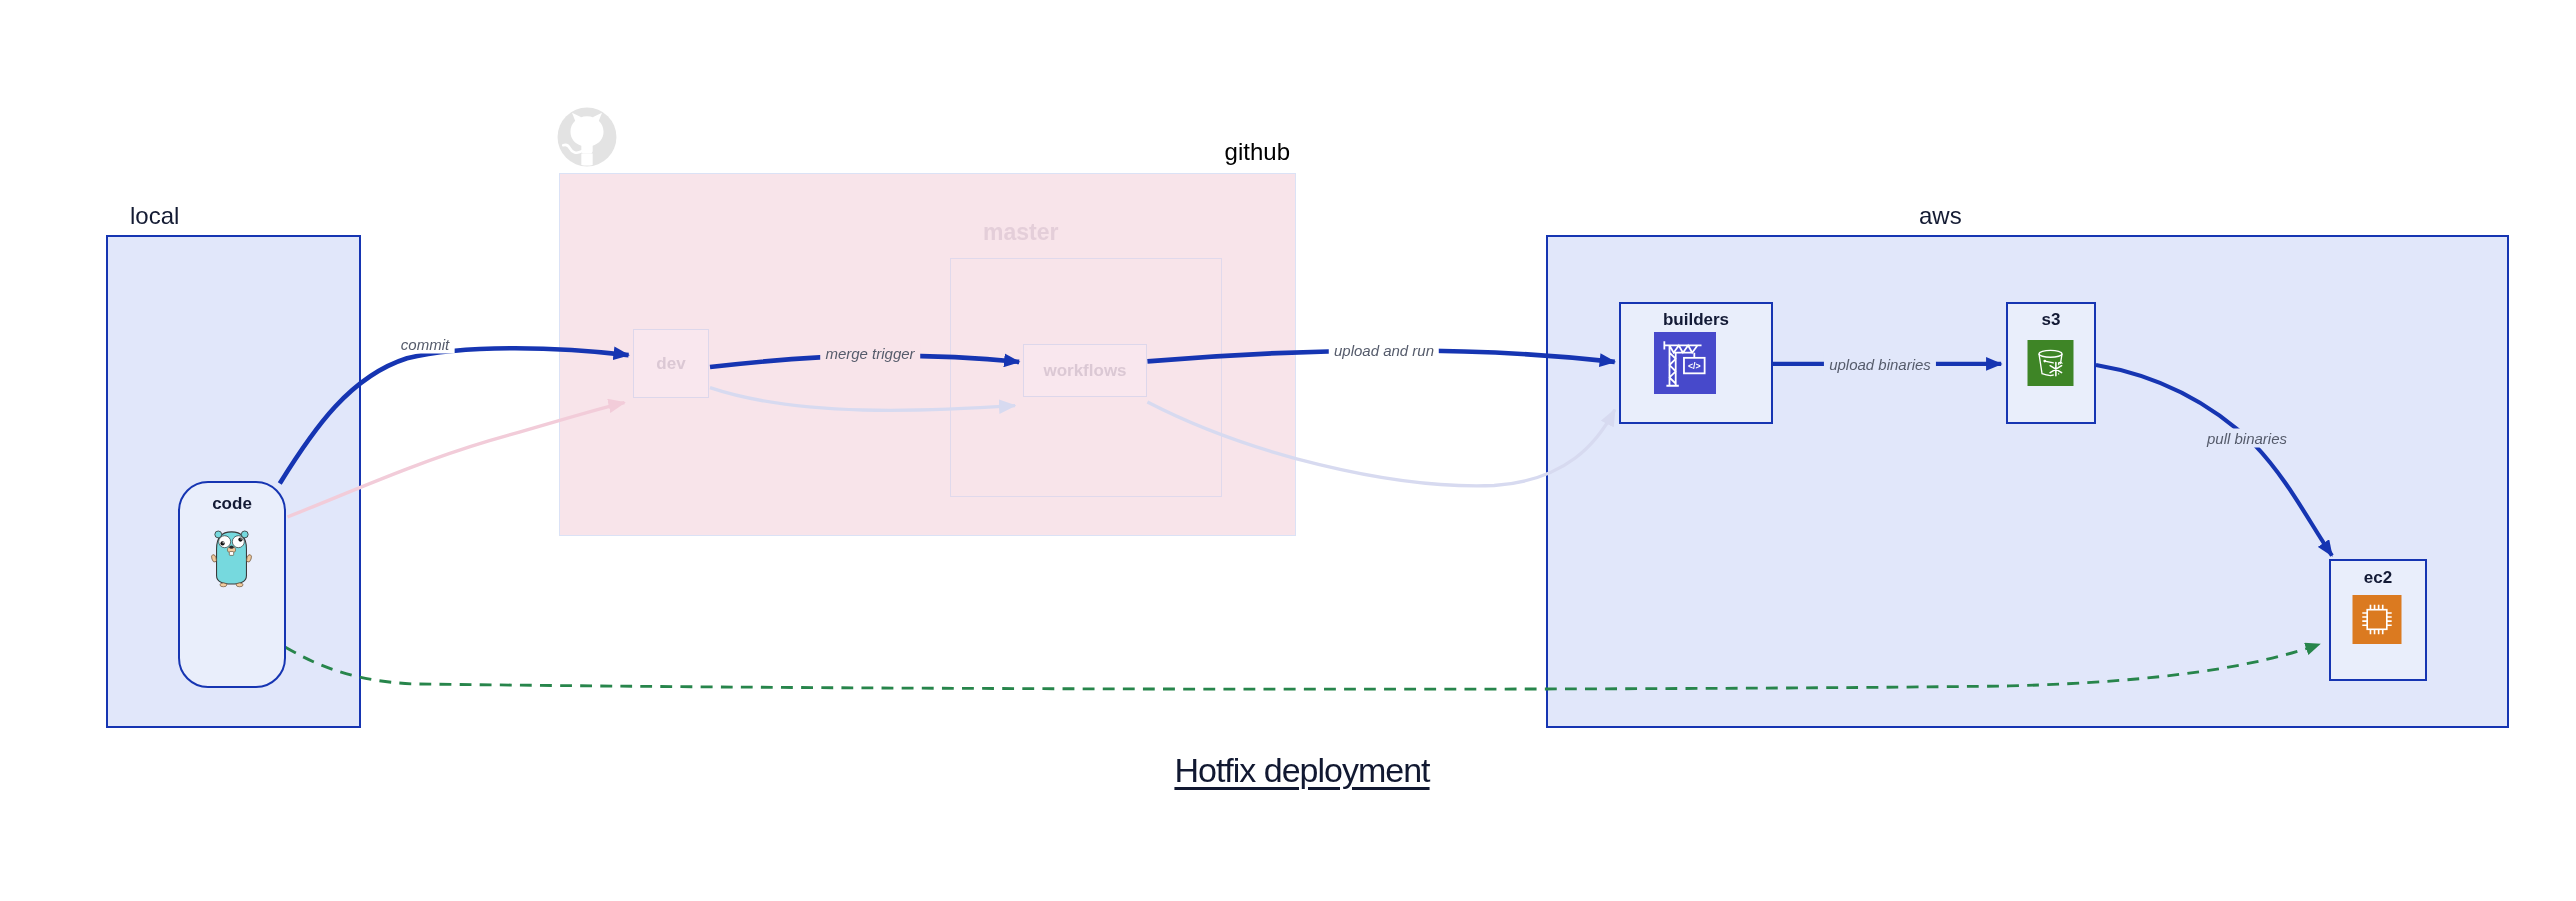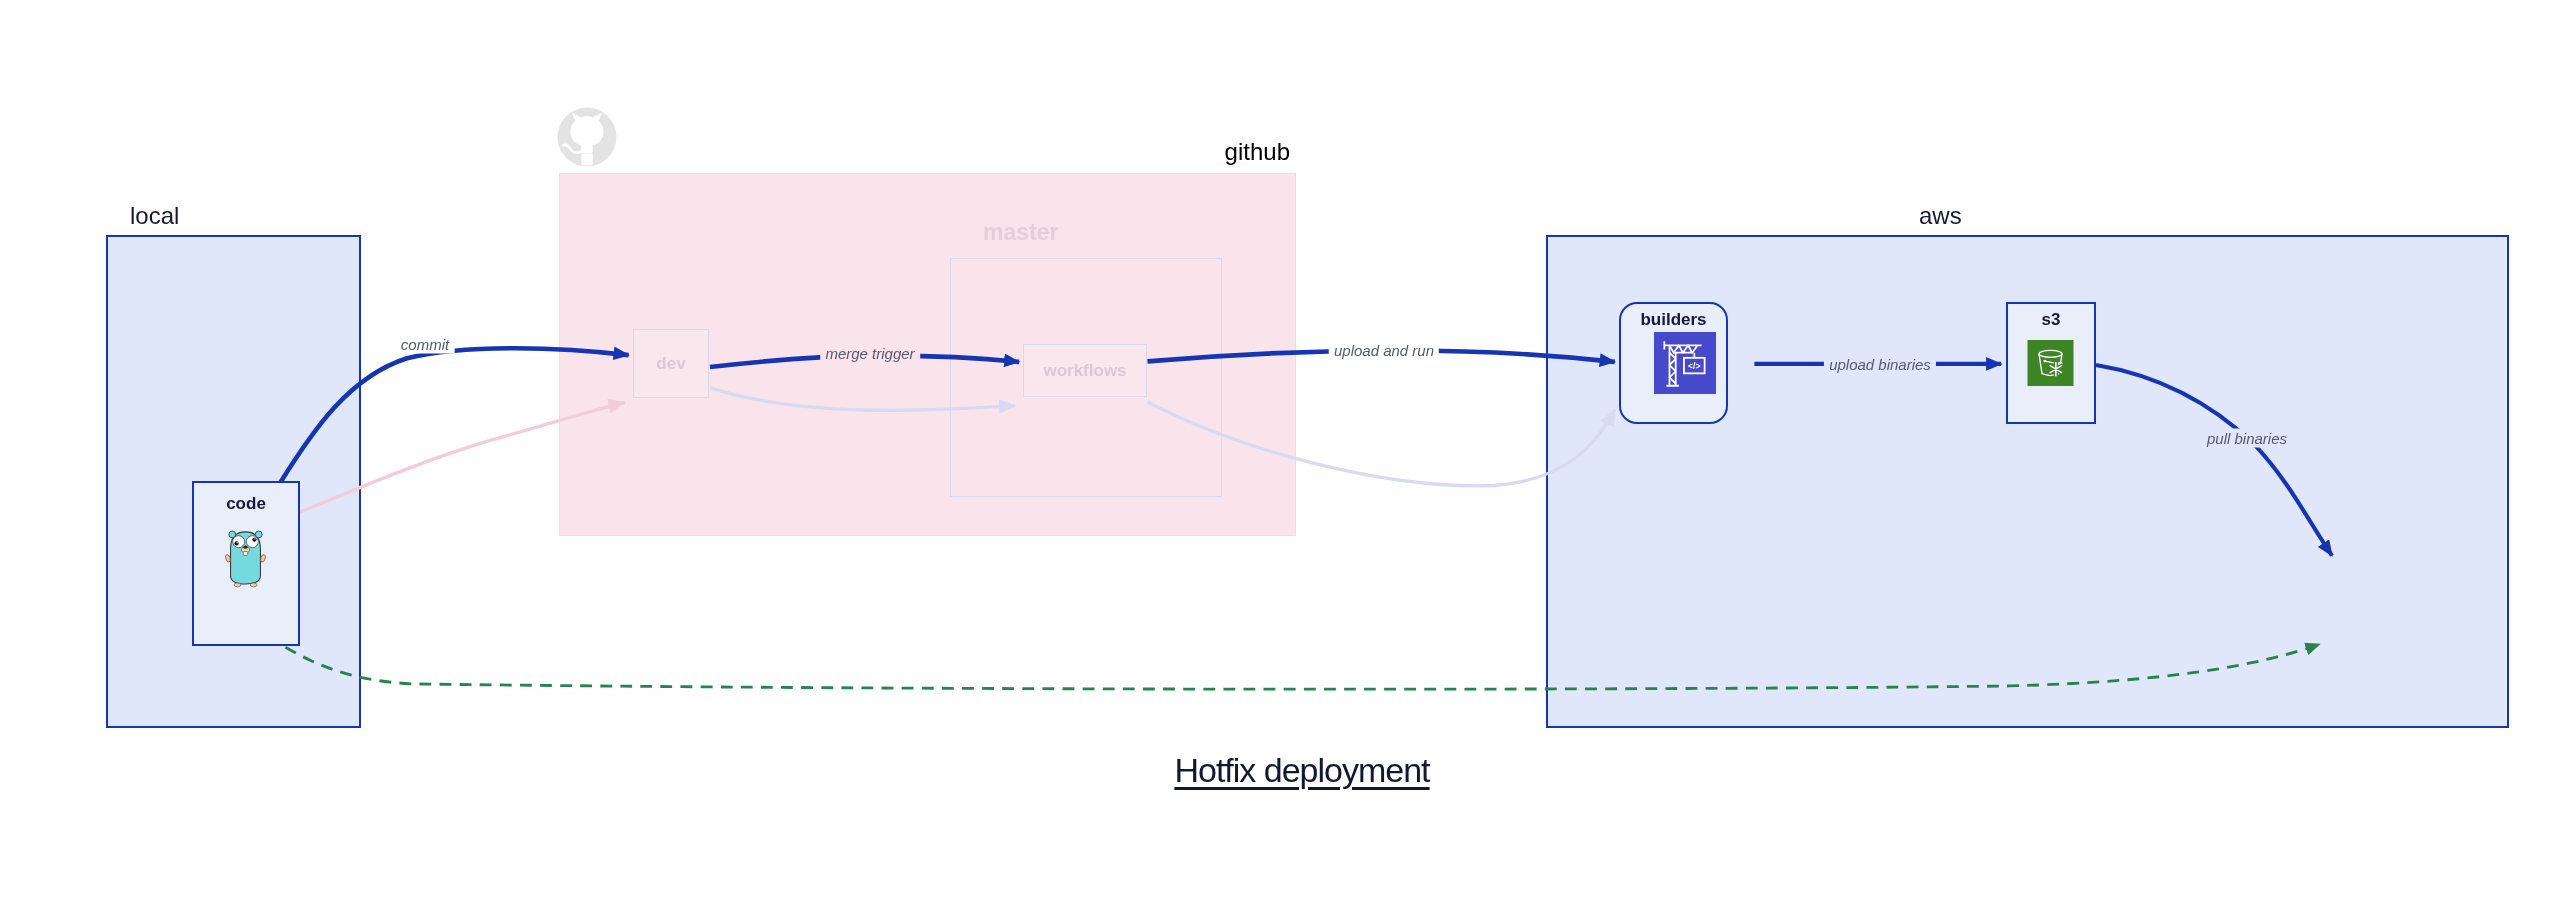--- a/index.html
+++ b/index.html
@@ -88,21 +88,21 @@
     <path d="M4068 708 C4200 730 4300 790 4375 862 C4440 930 4480 1010 4526 1078" fill="none" stroke="#1635b2" stroke-width="8" marker-end="url(#ahBlue)"></path>
 
     <path d="M554 1256 C630 1300 700 1322 800 1327 C1800 1340 3200 1340 3900 1331 C4200 1323 4380 1293 4502 1250" fill="none" stroke="#27854b" stroke-width="5.5" stroke-dasharray="23 16" marker-end="url(#ahGreen)"></path>
   </svg>
 
   <div class="glabel" style="left:130px;top:202px;width:206px;">local</div>
   <div class="glabel light" style="left:1084px;top:138px;width:206px;">github</div>
   <div class="glabel master" style="left:983px;top:219px;width:206px;">master</div>
   <div class="glabel" style="left:1919px;top:202px;width:206px;">aws</div>
 
-  <div class="node blue" style="left:192px;top:481px;width:108px;height:165px;">
+  <div class="node blue" style="left:178px;top:481px;width:108px;height:207px;border-radius:30px;">
     <div class="nlabel pad-code">code</div>
     <div class="icon" style="left:28px;top:42px;width:47px;height:65px;">
       <svg width="47" height="65" viewBox="0 0 110 140">
         <path d="M20 50 C20 18 38 10 55 10 C72 10 90 18 90 50 L90 112 C90 128 76 132 55 132 C34 132 20 128 20 112 Z" fill="#76d9de" stroke="#3a3a3a" stroke-width="2.5"></path>
         <circle cx="24" cy="16" r="8" fill="#76d9de" stroke="#3a3a3a" stroke-width="2"></circle>
         <circle cx="86" cy="16" r="8" fill="#76d9de" stroke="#3a3a3a" stroke-width="2"></circle>
         <ellipse cx="14" cy="72" rx="5" ry="9" fill="#f2cb9e" stroke="#63492f" stroke-width="1.5" transform="rotate(-18 14 72)"></ellipse>
         <ellipse cx="96" cy="72" rx="5" ry="9" fill="#f2cb9e" stroke="#63492f" stroke-width="1.5" transform="rotate(18 96 72)"></ellipse>
         <ellipse cx="36" cy="134" rx="8" ry="4.5" fill="#f2cb9e" stroke="#63492f" stroke-width="1.5"></ellipse>
         <ellipse cx="74" cy="134" rx="8" ry="4.5" fill="#f2cb9e" stroke="#63492f" stroke-width="1.5"></ellipse>
@@ -120,21 +120,21 @@
   </div>
 
   <div class="node faded" style="left:633px;top:329px;width:76px;height:69px;">
     <div class="nlabel">dev</div>
   </div>
 
   <div class="node faded" style="left:1023px;top:344px;width:124px;height:53px;">
     <div class="nlabel">workflows</div>
   </div>
 
-  <div class="node blue" style="left:1619px;top:302px;width:109px;height:122px;border-radius:18px;">
+  <div class="node blue" style="left:1619px;top:302px;width:154px;height:122px;">
     <div class="nlabel pad-sm">builders</div>
     <div class="icon" style="left:33px;top:28px;width:62px;height:62px;">
       <svg width="62" height="62" viewBox="0 0 120 120">
         <rect width="120" height="120" fill="#4749cb"></rect>
         <path d="M30 104 L30 26 M42 104 L42 40 M24 104 L48 104 M30 40 L42 52 L30 64 L42 76 L30 88 L42 100 M20 26 L92 26 M30 26 L38 40 L48 26 L56 40 L66 26 L74 40 L84 26 M38 40 L74 40 M20 18 L20 34 M78 40 L78 50" fill="none" stroke="#ffffff" stroke-width="3.5"></path>
         <rect x="58" y="50" width="40" height="30" fill="none" stroke="#ffffff" stroke-width="3.5"></rect>
         <text x="78" y="71" font-size="17" font-weight="bold" fill="#ffffff" text-anchor="middle" font-family="Liberation Sans, sans-serif">&lt;/&gt;</text>
       </svg>
     </div>
   </div>
@@ -152,20 +152,30 @@
         <g stroke="#3e8526" stroke-width="11" stroke-linecap="round">
           <path d="M74 59 L74 93 M59 67 L89 85 M59 85 L89 67"></path>
         </g>
         <g stroke="#ffffff" stroke-width="4" stroke-linecap="round">
           <path d="M74 59 L74 93 M59 67 L89 85 M59 85 L89 67"></path>
         </g>
       </svg>
     </div>
   </div>
 
+  <div class="node blue" style="left:2329px;top:559px;width:98px;height:122px;">
+    <div class="nlabel pad-ec2">ec2</div>
+    <div class="icon" style="left:21px;top:34px;width:50px;height:49px;">
+      <svg width="50" height="49" viewBox="0 0 120 120">
+        <rect width="120" height="120" fill="#db7a20"></rect>
+        <rect x="36" y="36" width="48" height="48" fill="none" stroke="#ffffff" stroke-width="4"></rect>
+        <path d="M44 24 V36 M54 24 V36 M64 24 V36 M74 24 V36 M44 84 V96 M54 84 V96 M64 84 V96 M74 84 V96 M24 44 H36 M24 54 H36 M24 64 H36 M24 74 H36 M84 44 H96 M84 54 H96 M84 64 H96 M84 74 H96" stroke="#ffffff" stroke-width="4"></path>
+      </svg>
+    </div>
+  </div>
 
   <div class="elabel bg-white" style="left:425px;top:344px;">commit</div>
   <div class="elabel bg-pink" style="left:870px;top:353px;">merge trigger</div>
   <div class="elabel bg-white" style="left:1384px;top:350px;">upload and run</div>
   <div class="elabel bg-aws" style="left:1880px;top:364px;">upload binaries</div>
   <div class="elabel bg-aws" style="left:2247px;top:438px;">pull binaries</div>
 
   <div class="title">
     <span>Hotfix deployment</span>
   </div>

